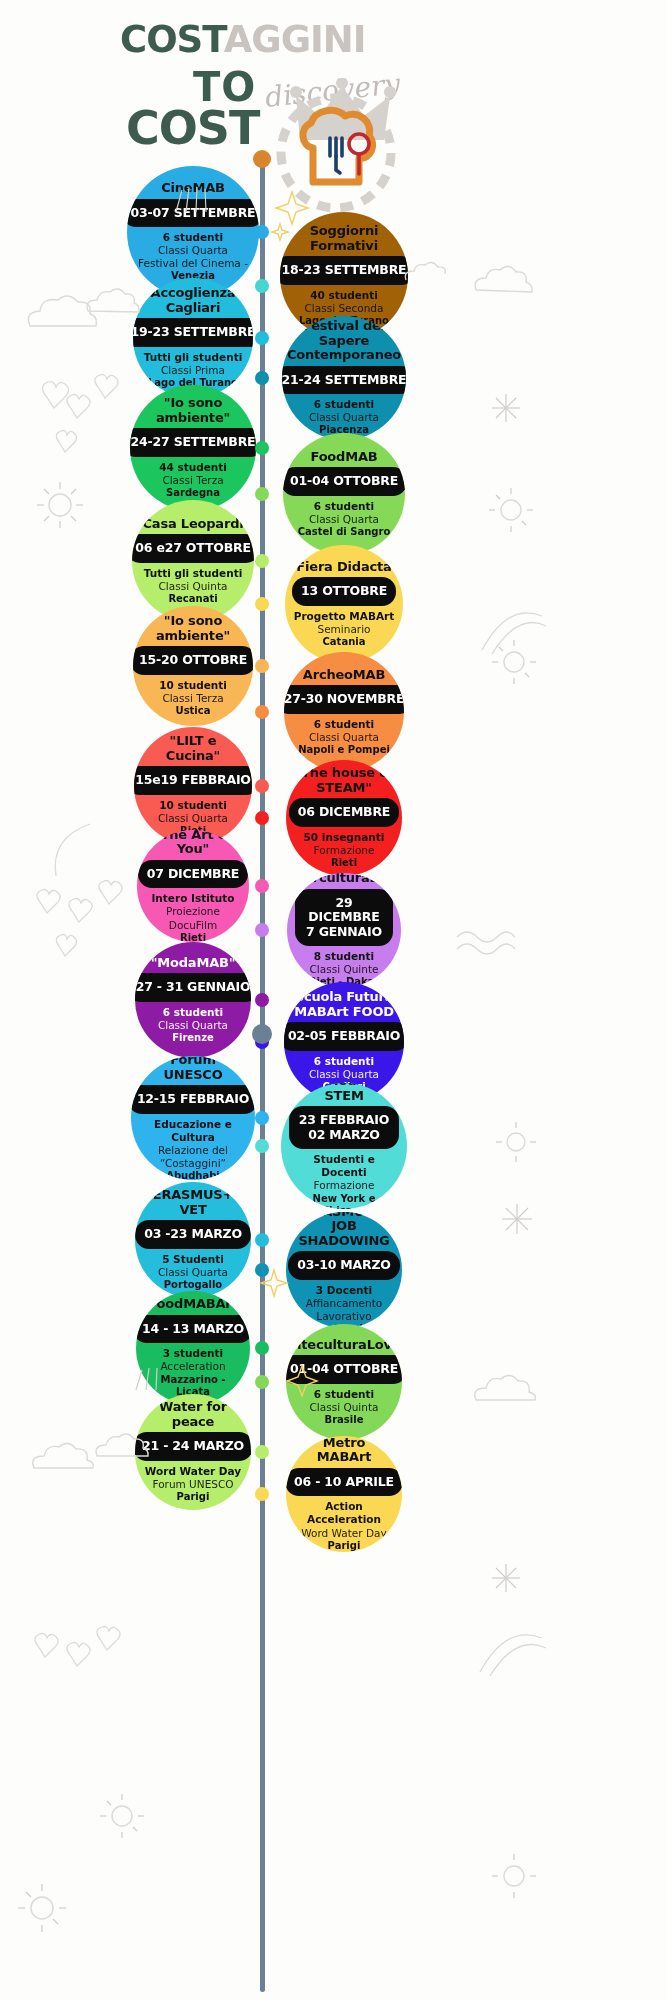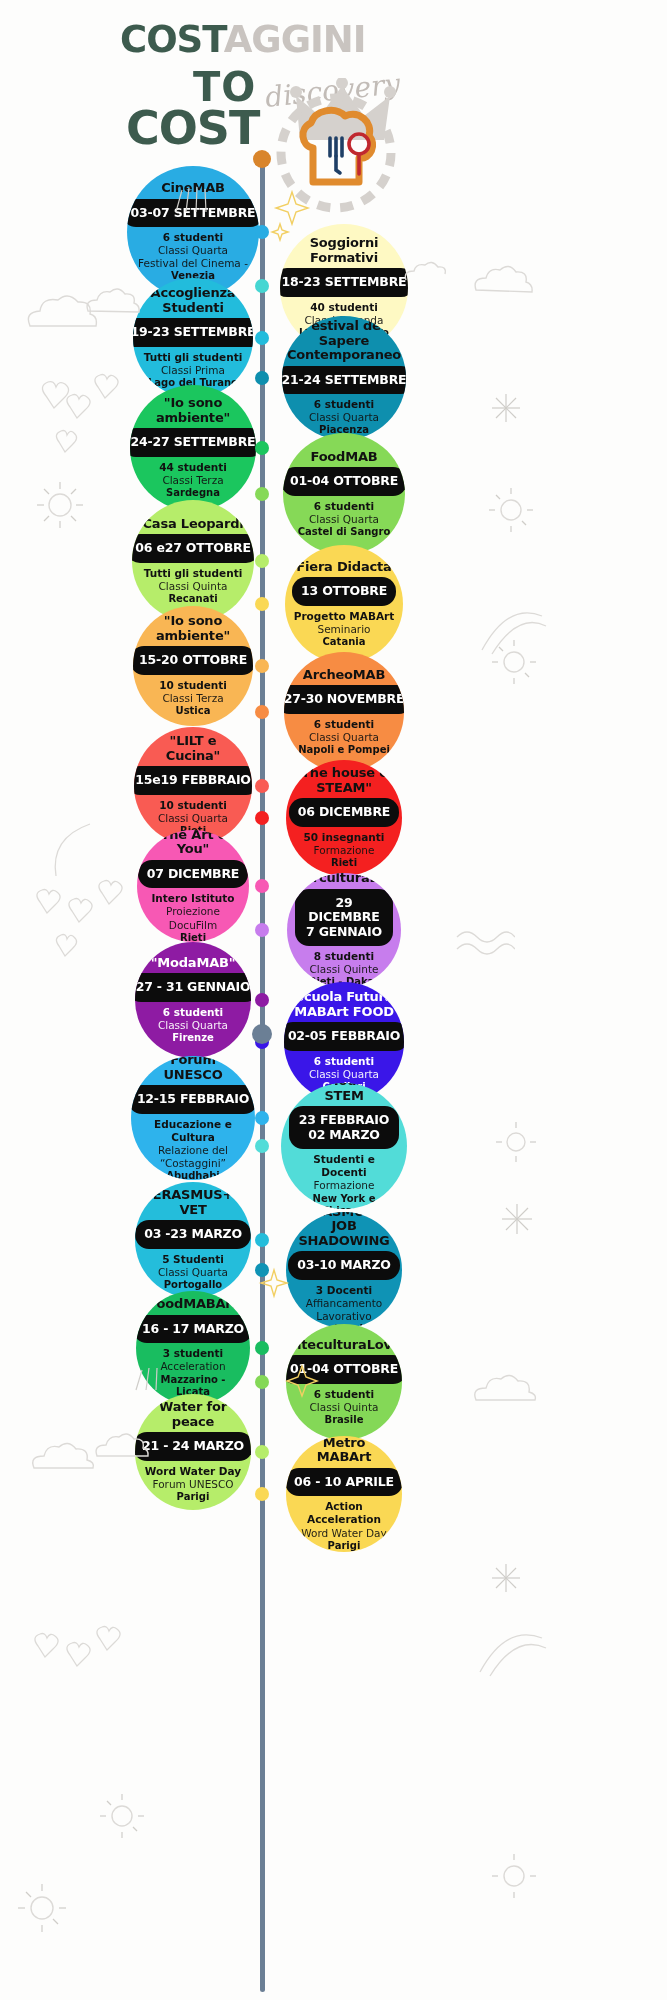--- a/index.html
+++ b/index.html
@@ -152,30 +152,30 @@
   <div id="events-layer">
       <div class="bubble txt-dark" style="left: 127px; top: 166px; width: 132px; height: 132px; background: rgb(41, 172, 227);">
         <div class="b-title">CineMAB</div>
         <div class="b-date">03-07 SETTEMBRE</div>
         <div class="b-l1">6 studenti</div>
         <div class="b-l2">Classi Quarta</div>
         <div class="b-l2">Festival del Cinema -</div>
         <div class="b-l3">Venezia</div>
       </div>
       <div class="dot" style="top: 225px; background: rgb(41, 172, 227);"></div>
-      <div class="bubble txt-dark" style="left: 280px; top: 224px; width: 128px; height: 128px; background: #fef9c3;">
+      <div class="bubble txt-dark" style="left: 280px; top: 212px; width: 128px; height: 128px; background: #a16207;">
         <div class="b-title">Soggiorni Formativi</div>
         <div class="b-date">18-23 SETTEMBRE</div>
         <div class="b-l1">40 studenti</div>
         <div class="b-l2">Classi Seconda</div>
         <div class="b-l3">Lago del Turano</div>
       </div>
       <div class="dot" style="top: 279px; background: rgb(69, 214, 210);"></div>
       <div class="bubble txt-dark" style="left: 133px; top: 278px; width: 120px; height: 120px; background: rgb(34, 188, 220);">
-        <div class="b-title">Accoglienza Studenti</div>
+        <div class="b-title">Accoglienza Cagliari</div>
         <div class="b-date">19-23 SETTEMBRE</div>
         <div class="b-l1">Tutti gli studenti</div>
         <div class="b-l2">Classi Prima</div>
         <div class="b-l3">Lago del Turano</div>
       </div>
       <div class="dot" style="top: 331px; background: rgb(34, 188, 220);"></div>
       <div class="bubble txt-dark" style="left: 282px; top: 316px; width: 124px; height: 124px; background: rgb(14, 143, 174);">
         <div class="b-title">Festival del Sapere Contemporaneo</div>
         <div class="b-date">21-24 SETTEMBRE</div>
         <div class="b-l1">6 studenti</div>
@@ -307,21 +307,21 @@
         <div class="b-title">ERASMUS+ JOB SHADOWING</div>
         <div class="b-date">03-10 MARZO</div>
         <div class="b-l1">3 Docenti</div>
         <div class="b-l2">Affiancamento</div>
         <div class="b-l2">Lavorativo</div>
         <div class="b-l3">Portogallo</div>
       </div>
       <div class="dot" style="top: 1263px; background: rgb(15, 147, 181);"></div>
       <div class="bubble txt-dark" style="left: 136px; top: 1291px; width: 114px; height: 114px; background: rgb(25, 189, 96);">
         <div class="b-title">FoodMABArt</div>
-        <div class="b-date">16 - 17 MARZO</div>
+        <div class="b-date">14 - 13 MARZO</div>
         <div class="b-l1">3 studenti</div>
         <div class="b-l2">Acceleration</div>
         <div class="b-l3">Mazzarino - Licata</div>
       </div>
       <div class="dot" style="top: 1341px; background: rgb(25, 189, 96);"></div>
       <div class="bubble txt-dark" style="left: 286px; top: 1324px; width: 116px; height: 116px; background: rgb(132, 216, 87);">
         <div class="b-title">"InteculturaLove"</div>
         <div class="b-date">01-04 OTTOBRE</div>
         <div class="b-l1">6 studenti</div>
         <div class="b-l2">Classi Quinta</div>

